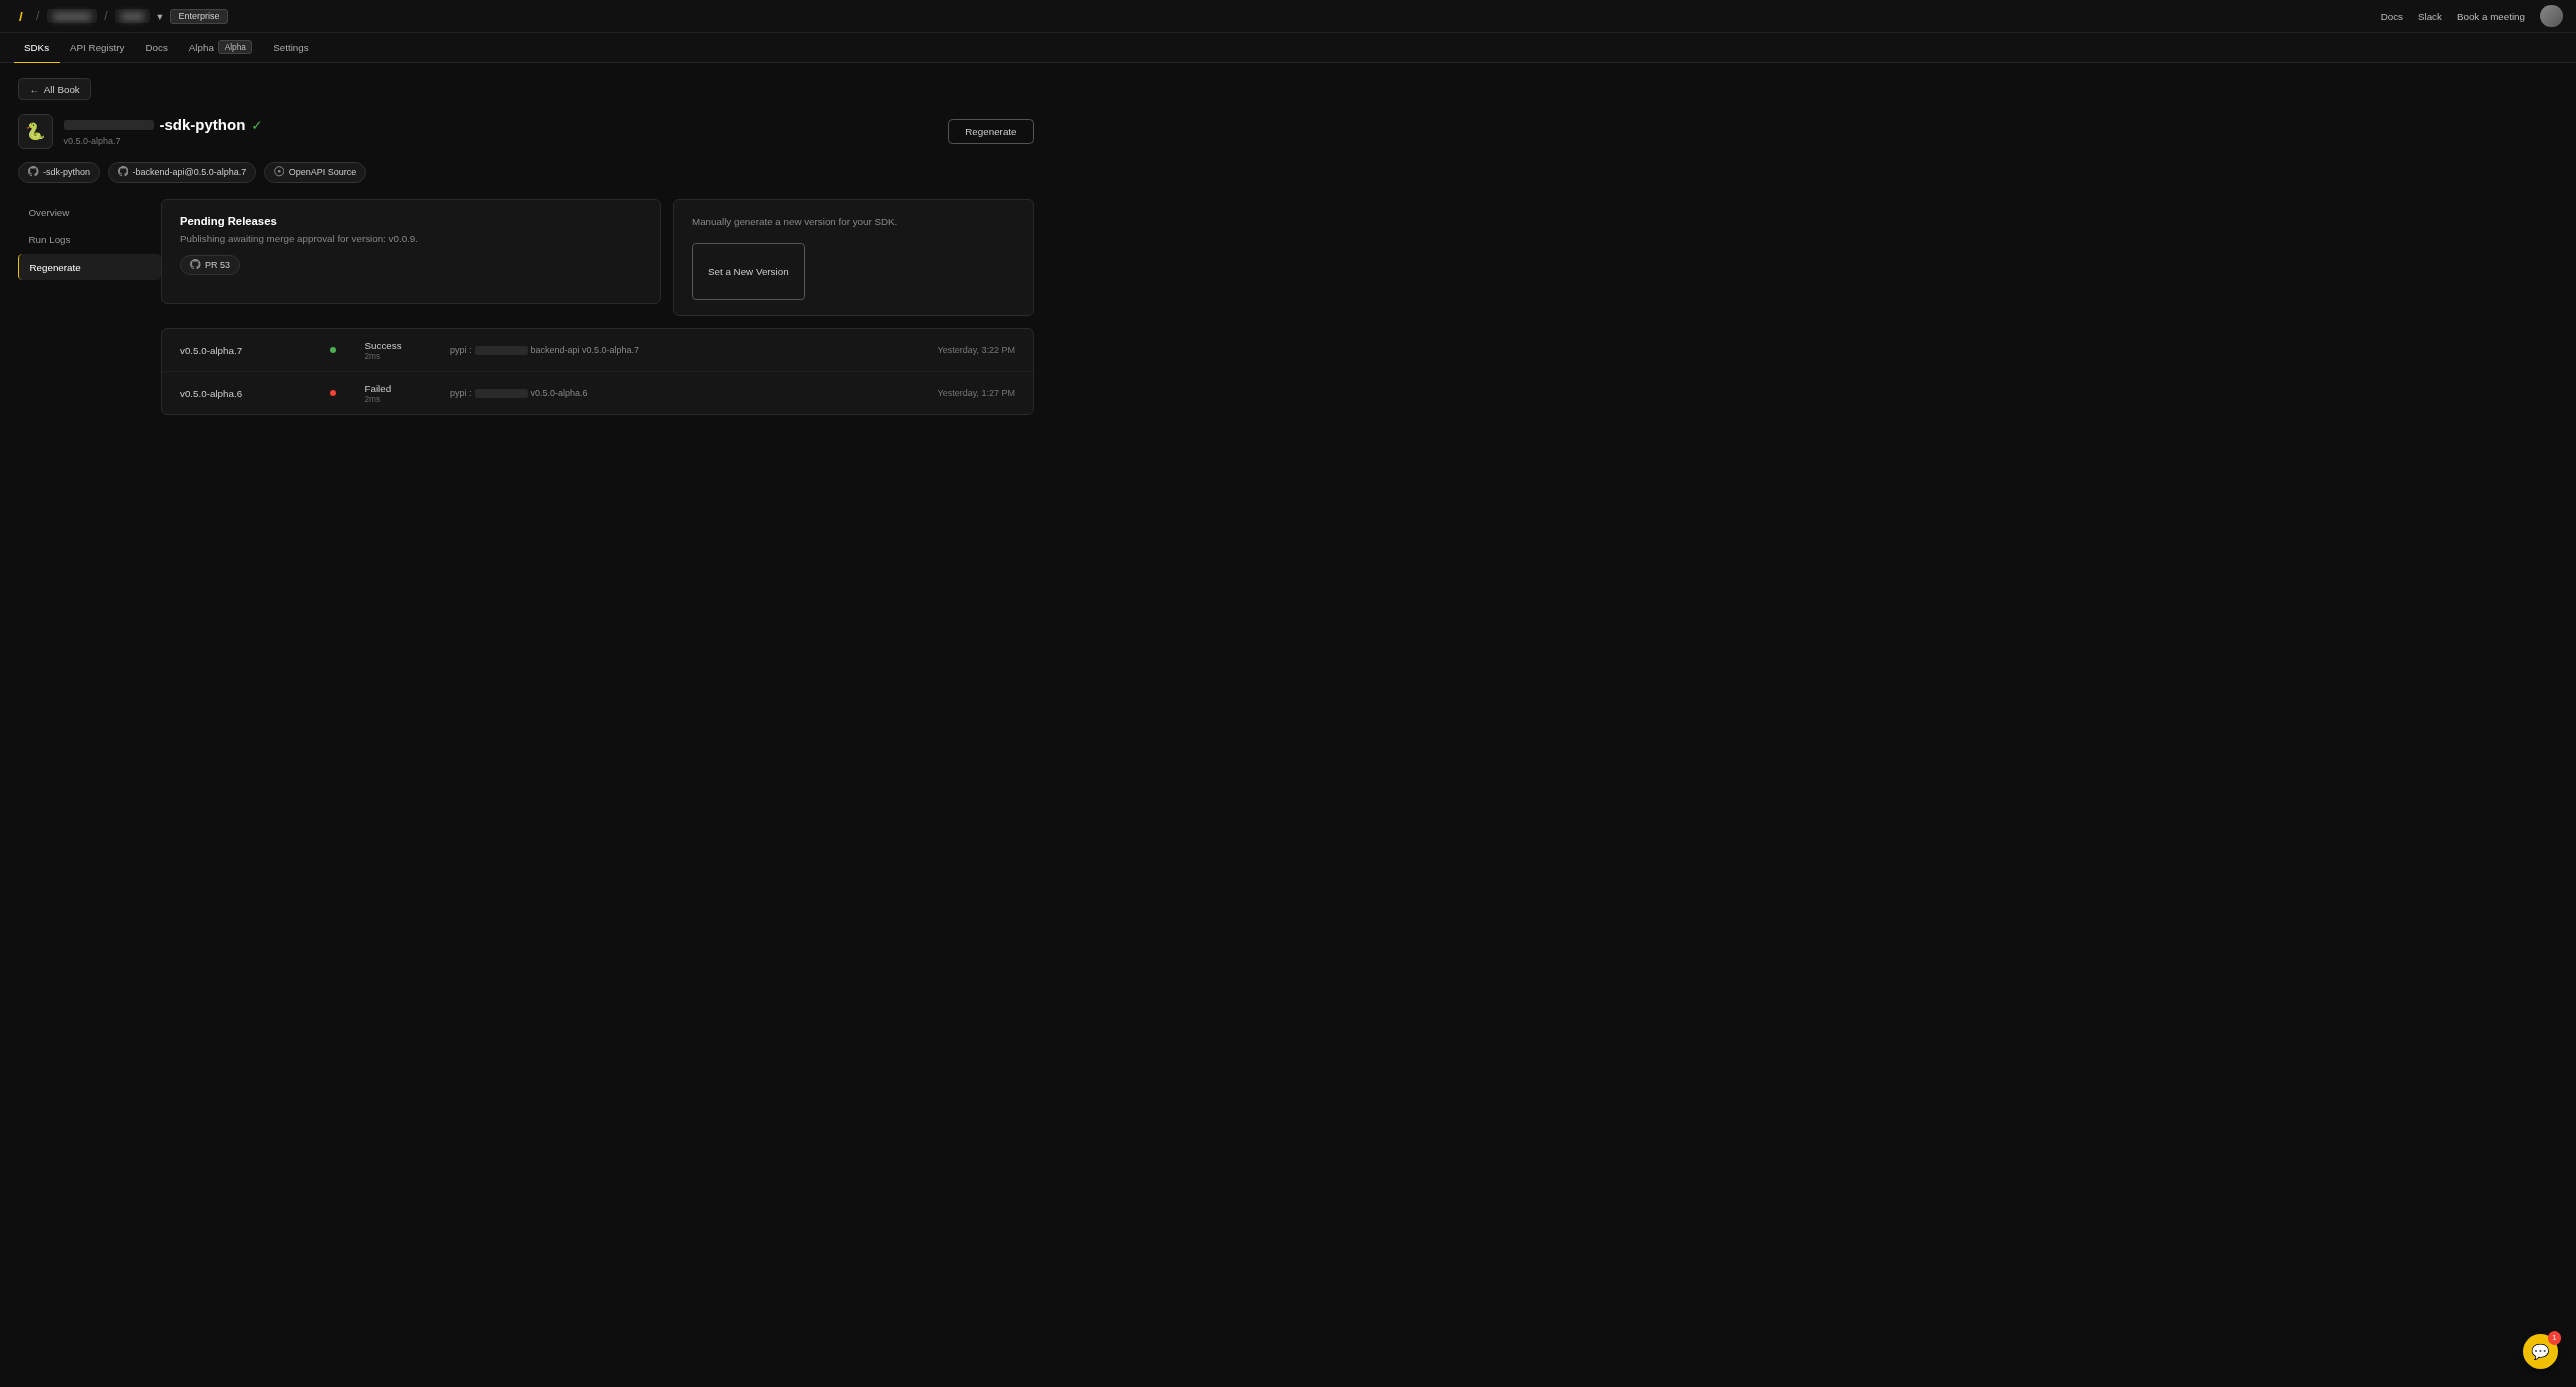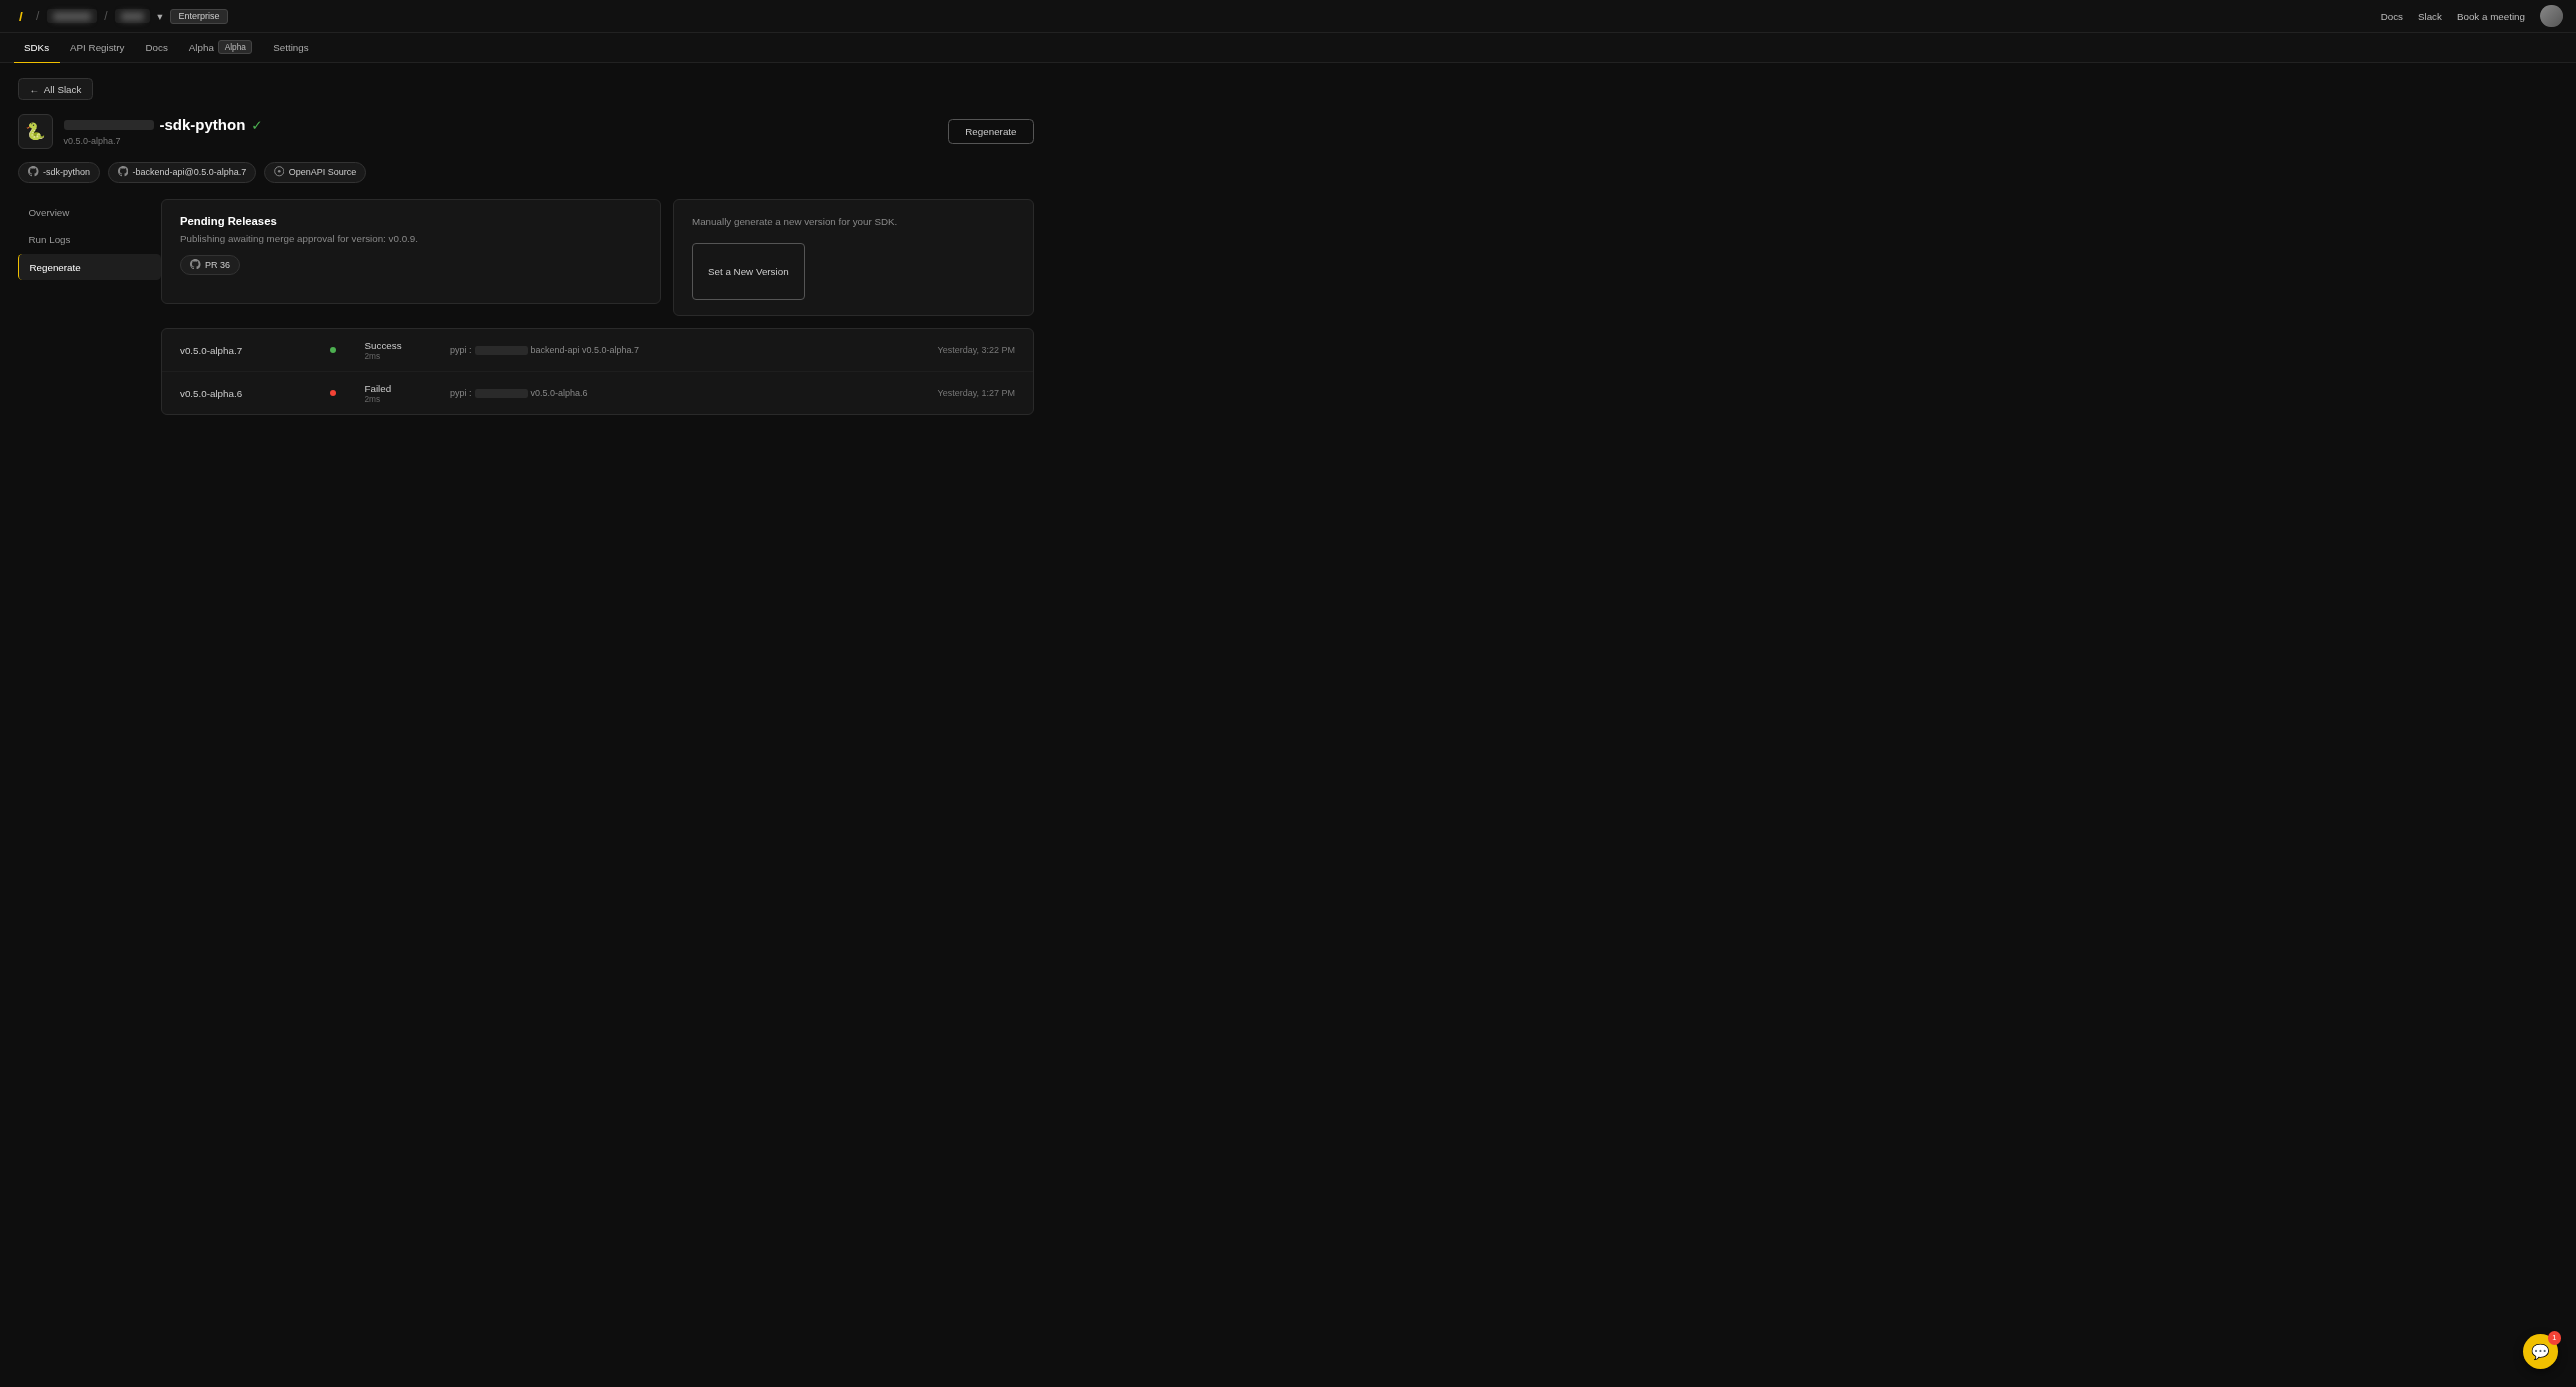--- a/index.html
+++ b/index.html
@@ -474,21 +474,21 @@
   </div>
   <div class="secondary-nav-item">
     <span>Settings</span>
   </div>
 </nav>
 
 <div class="main-content">
 
   <button class="back-btn">
     <span>←</span>
-    <span>All Slack</span>
+    <span>All Book</span>
   </button>
 
   <div class="sdk-header">
     <div class="sdk-header-left">
       <div class="sdk-icon-box">🐍</div>
       <div class="sdk-title-block">
         <div class="sdk-name-row">
           <span class="sdk-name-blur"></span>
           <span class="sdk-name-text">-sdk-python</span>
           <span class="sdk-verified-icon">✓</span>
@@ -547,21 +547,21 @@
 
         <div class="pending-releases-card">
           <div class="pending-releases-title">Pending Releases</div>
           <div class="pending-releases-desc">Publishing awaiting merge approval for version: v0.0.9.</div>
           <div class="pr-chip">
             <span>
               <svg width="10.5" height="10.5" viewBox="0 0 16 16" fill="#888">
                   <path d="M8 0C3.58 0 0 3.58 0 8c0 3.54 2.29 6.53 5.47 7.59.4.07.55-.17.55-.38 0-.19-.01-.82-.01-1.49-2.01.37-2.53-.49-2.69-.94-.09-.23-.48-.94-.82-1.13-.28-.15-.68-.52-.01-.53.63-.01 1.08.58 1.23.82.72 1.21 1.87.87 2.33.66.07-.52.28-.87.51-1.07-1.78-.2-3.64-.89-3.64-3.95 0-.87.31-1.59.82-2.15-.08-.2-.36-1.02.08-2.12 0 0 .67-.21 2.2.82.64-.18 1.32-.27 2-.27.68 0 1.36.09 2 .27 1.53-1.04 2.2-.82 2.2-.82.44 1.1.16 1.92.08 2.12.51.56.82 1.27.82 2.15 0 3.07-1.87 3.75-3.65 3.95.29.25.54.73.54 1.48 0 1.07-.01 1.93-.01 2.2 0 .21.15.46.55.38A8.013 8.013 0 0016 8c0-4.42-3.58-8-8-8z"></path>
                 </svg>
             </span>
-            <span>PR 36</span>
+            <span>PR 53</span>
           </div>
         </div>
 
         <div class="generate-card">
           <div class="generate-card-desc">Manually generate a new version for your SDK.</div>
           <button class="set-version-btn">Set a New Version</button>
         </div>
       </div>
 
       <div class="releases-table">

